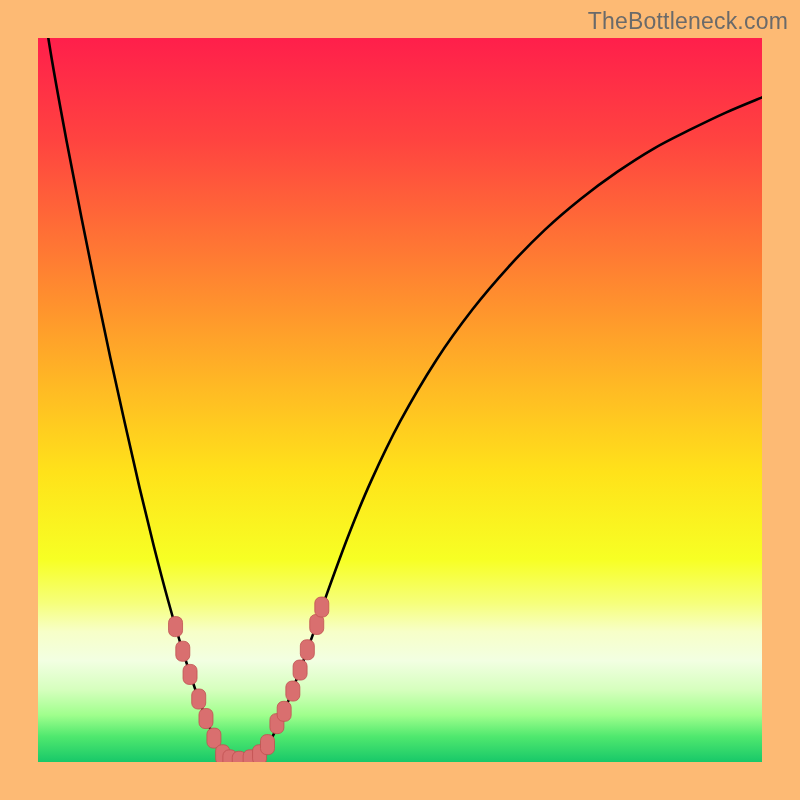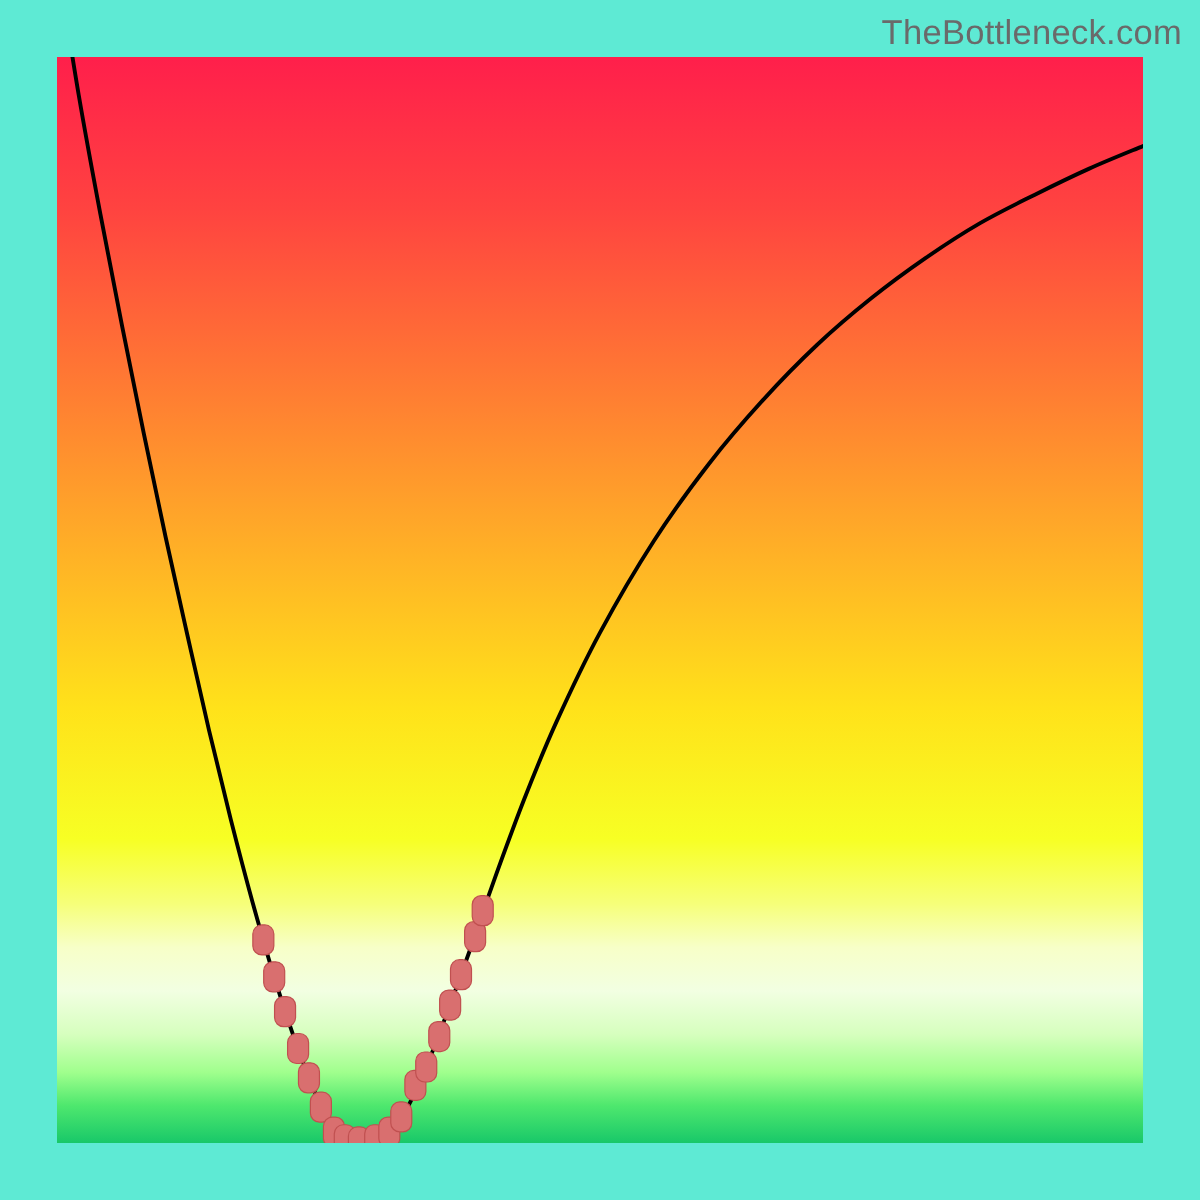--- a/index.html
+++ b/index.html
@@ -10,21 +10,21 @@
     background: #000;
     overflow: hidden;
     font-family: Arial, Helvetica, sans-serif;
   }
   .frame {
     position: absolute;
     top: 0;
     left: 0;
     width: 800px;
     height: 800px;
-    background: #5eead4;
+    background: #fdba74;
   }
   .plot-area {
     position: absolute;
     top: 38px;
     left: 38px;
     width: 724px;
     height: 724px;
     overflow: hidden;
   }
   .gradient-bg {

